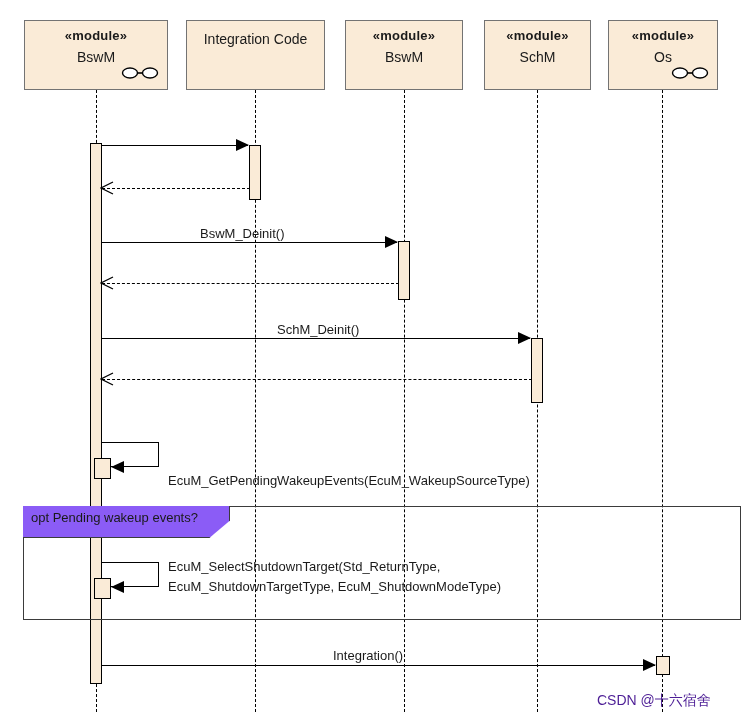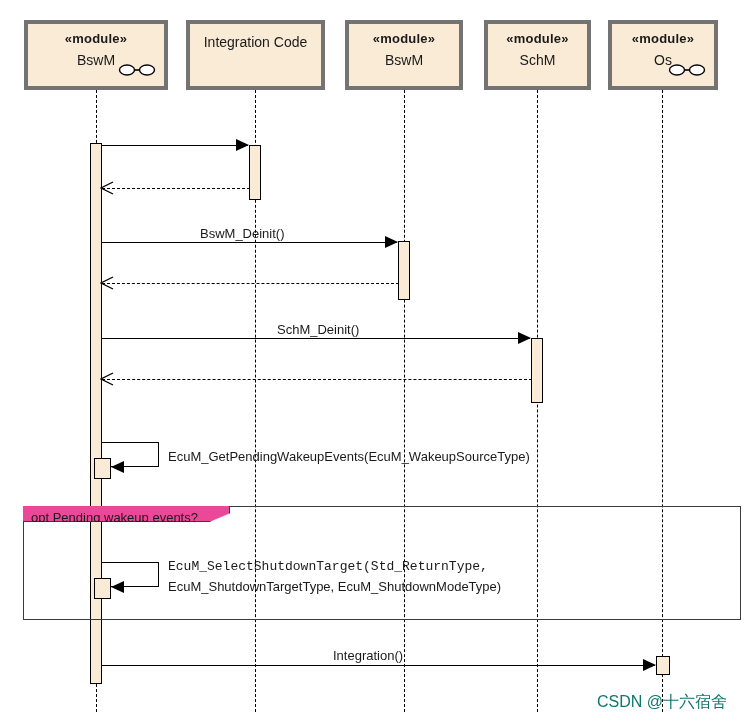--- a/index.html
+++ b/index.html
@@ -16,21 +16,21 @@
     width: 749px;
     height: 722px;
     background: #ffffff;
     overflow: hidden;
   }
   
   .lifeline-head {
     position: absolute;
     box-sizing: border-box;
     background: #faebd7;
-    border: 4px solid #737373;
+    border: 1px solid #737373;
     text-align: center;
     line-height: 1.25;
   }
   .lifeline-head .stereotype {
     display: block;
     font-size: 13px;
     font-weight: bold;
     color: #1a1a1a;
     margin-top: 7px;
     letter-spacing: 0.2px;
@@ -106,37 +106,37 @@
   
   .fragment {
     position: absolute;
     box-sizing: border-box;
     border: 1px solid #3b3b3b;
     background: transparent;
   }
   .fragment-tab {
     position: absolute;
     box-sizing: border-box;
-    background: #ec4899;
+    background: #8b5cf6;
     border-right: none;
-    height: 16px;
+    height: 32px;
     padding: 0 22px 0 8px;
     font-size: 13px;
     line-height: 24px;
     color: #1a1a1a;
     white-space: nowrap;
     border: 1px solid #3b3b3b;
     border-top: none;
     border-left: none;
   }
   
   .watermark {
     position: absolute;
-    font-size: 16px;
-    color: #0f766e;
+    font-size: 14px;
+    color: #4c1d95;
     white-space: nowrap;
   }
 </style>
 </head>
 <body>
 
 <div id="diagram">
 
   <div class="lifeline-head" style="left:24px; top:20px; width:144px; height:70px;">
     <span class="stereotype">«module»</span>
@@ -210,31 +210,31 @@
   <div class="arrow-solid-right" style="left:518px; top:332px;"></div>
 
   <div class="msg-line dashed" style="left:102px; top:379px; width:430px;"></div>
   <svg class="arrow-open-left" style="left:100px; top:372px;" viewBox="0 0 14 14">
     <polyline points="13,1 1,7 13,13" fill="none" stroke="#000000" stroke-width="1.3"></polyline>
   </svg>
 
   <div class="self-msg" style="left:102px; top:442px; width:57px; height:25px;"></div>
   <div class="activation" style="left:94px; top:458px; width:17px; height:21px;"></div>
   <div class="arrow-solid-left" style="left:111px; top:461px;"></div>
-  <div class="msg-label" style="left:168px; top:448px;text-align:right;">EcuM_GetPendingWakeupEvents(EcuM_WakeupSourceType)</div>
+  <div class="msg-label" style="left:168px; top:472px;text-align:right;">EcuM_GetPendingWakeupEvents(EcuM_WakeupSourceType)</div>
 
   <div class="fragment" style="left:23px; top:506px; width:718px; height:114px;"></div>
   <div class="fragment-tab" style="left:23px; top:506px; width:207px; clip-path: polygon(0 0, 100% 0, 100% 45%, 90% 100%, 0 100%);">
     <span>opt Pending wakeup events?</span>
   </div>
 
   <div class="self-msg" style="left:102px; top:562px; width:57px; height:25px;"></div>
   <div class="activation" style="left:94px; top:578px; width:17px; height:21px;"></div>
   <div class="arrow-solid-left" style="left:111px; top:581px;"></div>
-  <div class="msg-label" style="left:168px; top:558px;font-family:Liberation Mono, monospace;">EcuM_SelectShutdownTarget(Std_ReturnType,</div>
+  <div class="msg-label" style="left:168px; top:558px;">EcuM_SelectShutdownTarget(Std_ReturnType,</div>
   <div class="msg-label" style="left:168px; top:578px;">EcuM_ShutdownTargetType, EcuM_ShutdownModeType)</div>
 
   <div class="msg-label" style="left:333px; top:647px;">Integration()</div>
   <div class="msg-line" style="left:101px; top:665px; width:554px;"></div>
   <div class="arrow-solid-right" style="left:643px; top:659px;"></div>
 
   <div class="watermark" style="left:597px; top:692px;">CSDN @十六宿舍</div>
 
 </div>
 

